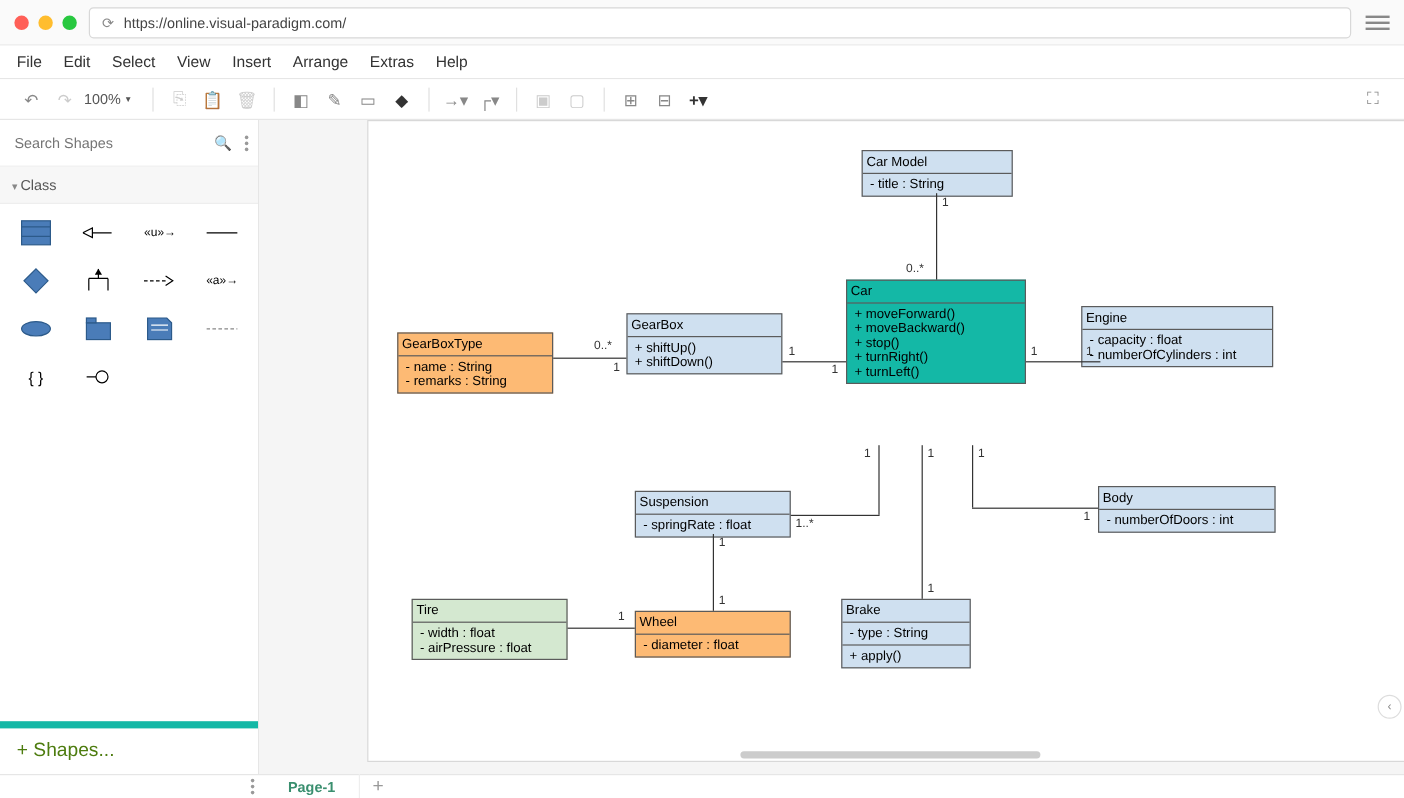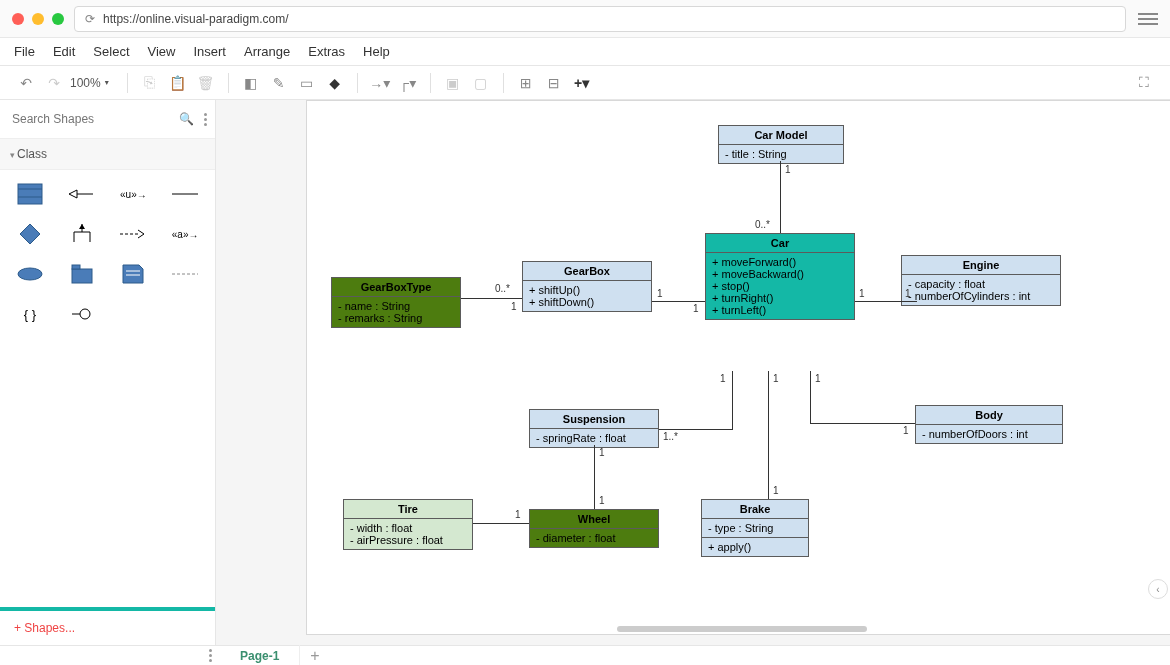--- a/index.html
+++ b/index.html
@@ -19,28 +19,28 @@
 .main{display:flex;height:545px}
 .sidebar{width:216px;background:#fff;border-right:1px solid #e6e6e6;display:flex;flex-direction:column}
 .search{padding:8px;border-bottom:1px solid #eee;display:flex;align-items:center;gap:6px}
 .search input{flex:1;border:none;font-size:12px;padding:4px;outline:none}
 .side-dots{display:flex;flex-direction:column;gap:2px;margin-left:4px}
 .side-dots span{width:3px;height:3px;background:#999;border-radius:50%}
 .cat{padding:8px 10px;font-size:12px;color:#555;background:#f7f7f7;border-bottom:1px solid #eee}
 .cat::before{content:"▾ ";color:#888;font-size:9px}
 .shapes{padding:10px 8px;display:grid;grid-template-columns:repeat(4,1fr);gap:12px 8px}
 .shape{height:28px;display:flex;align-items:center;justify-content:center;cursor:pointer}
-.shapes-link{margin-top:auto;padding:10px 14px;font-size:12px;color:#ef4444;border-top:4px solid #14b8a6}
+.shapes-link{margin-top:auto;padding:10px 14px;font-size:16px;color:#4d7c0f;border-top:6px solid #14b8a6}
 .canvas-wrap{flex:1;background:#f5f5f5;position:relative;overflow:hidden}
 .canvas{position:absolute;left:90px;top:0;width:878px;height:535px;background:#fff;border:1px solid #d8d8d8}
 .uml{position:absolute;border:1px solid #5b5b5b;font-size:11px}
-.uml-h{text-align:center;font-weight:bold;padding:3px;border-bottom:1px solid #5b5b5b}
+.uml-h{font-weight:normal;padding:3px;border-bottom:1px solid #5b5b5b}
 .uml-sec{padding:3px 6px;border-bottom:1px solid #5b5b5b}
 .uml-sec:last-child{border-bottom:none}
-.uml-blue{background:#cfe0f0}.uml-orange{background:#4d7c0f}.uml-yellow{background:#14b8a6}.uml-green{background:#d4e8d0}
+.uml-blue{background:#cfe0f0}.uml-orange{background:#fdba74}.uml-yellow{background:#14b8a6}.uml-green{background:#d4e8d0}
 .conn{position:absolute;background:#333}
 .mult{position:absolute;font-size:10px;color:#333}
 .footer{height:20px;background:#fff;border-top:1px solid #e6e6e6;display:flex;align-items:center;padding-left:200px}
 .vdots{width:20px;display:flex;flex-direction:column;align-items:center;gap:2px}
 .vdots span{width:3px;height:3px;background:#999;border-radius:50%}
 .tab{padding:4px 20px;font-size:12px;color:#3a8f6f;border-right:1px solid #eee;font-weight:bold}
 .tab-add{padding:0 10px;color:#999;font-size:16px}
 .fs-icon{position:absolute;right:14px;color:#888}
 .chev{position:absolute;right:2px;bottom:46px;width:20px;height:20px;background:#fff;border:1px solid #ddd;border-radius:50%;display:flex;align-items:center;justify-content:center;font-size:10px;color:#888}
 .hscroll{position:absolute;bottom:2px;left:310px;width:250px;height:6px;background:#ccc;border-radius:3px}

